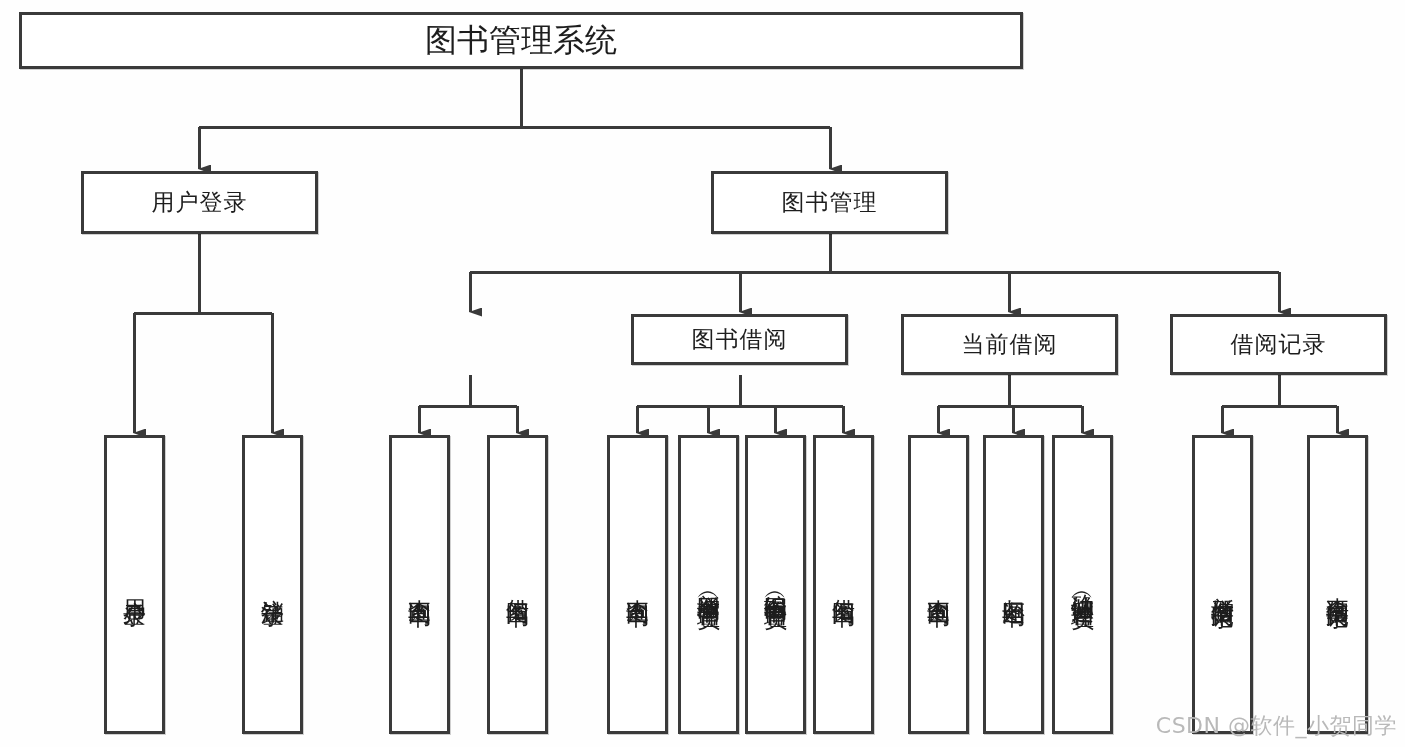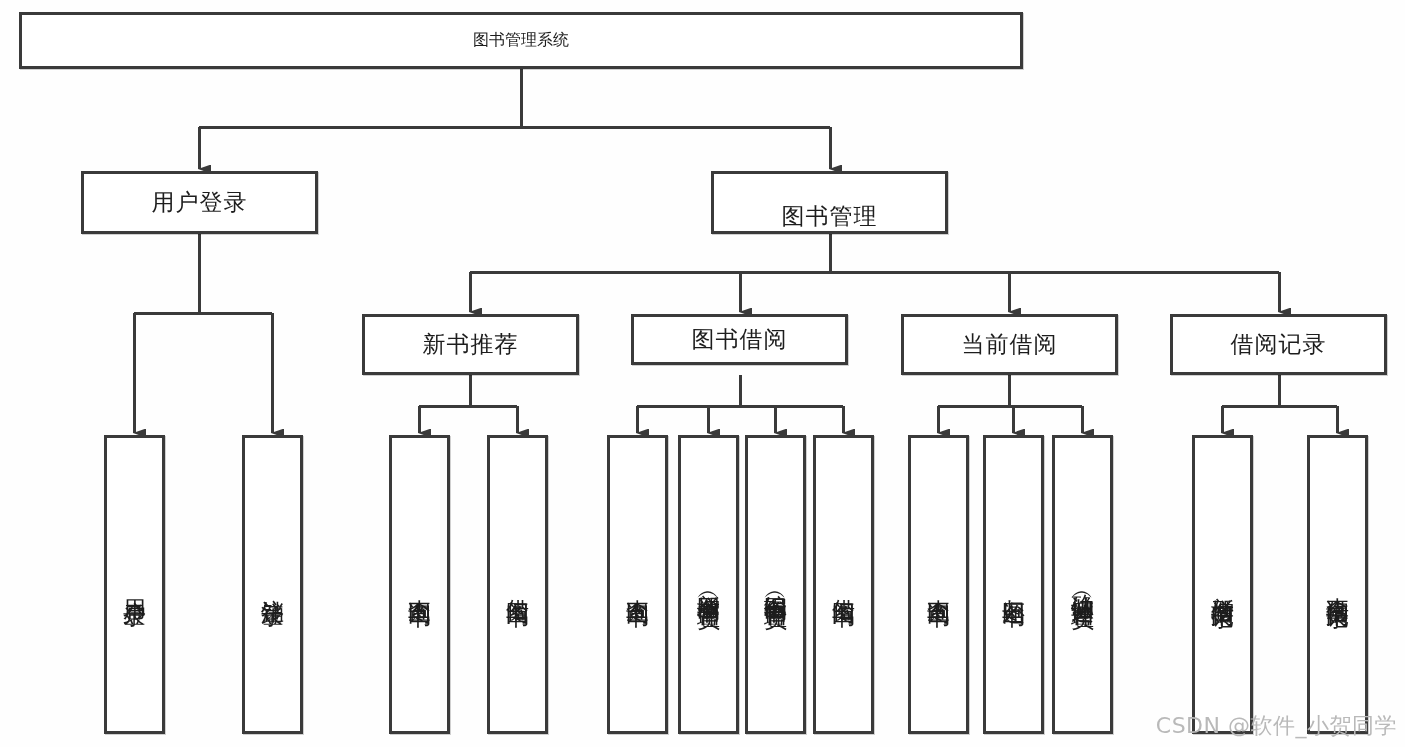--- a/index.html
+++ b/index.html
@@ -36,21 +36,21 @@
     justify-content: center;
     color: #1d1d1d;
     box-shadow: 1px 1px 0 rgba(0,0,0,0.18);
   }
   .node-box.h {
     font-size: 23px;
     letter-spacing: 1px;
     line-height: 1.2;
   }
   .node-box.root {
-    font-size: 16px;
+    font-size: 32px;
   }
   .node-box.v {
     font-size: 23px;
     letter-spacing: 1px;
   }
   .vtext {
     writing-mode: vertical-rl;
     text-orientation: upright;
     white-space: pre;
     line-height: 1.08;
@@ -125,27 +125,24 @@
     </g>
   </svg>
 
   <div class="node-box root" style="left:19px; top:12px; width:1004px; height:57px;">
     <span>图书管理系统</span>
   </div>
 
   <div class="node-box h" style="left:81px; top:171px; width:237px; height:63px;">
     <span>用户登录</span>
   </div>
-  <div class="node-box h" style="left:711px; top:171px; width:237px; height:63px;align-items:flex-end;">
+  <div class="node-box h" style="left:711px; top:171px; width:237px; height:63px;">
     <span>图书管理</span>
   </div>
 
-  <div class="node-box h" style="left:362px; top:314px; width:217px; height:61px;">
-    <span>新书推荐</span>
-  </div>
   <div class="node-box h" style="left:631px; top:314px; width:217px; height:51px;">
     <span>图书借阅</span>
   </div>
   <div class="node-box h" style="left:1170px; top:314px; width:217px; height:61px;">
     <span>借阅记录</span>
   </div>
   <div class="node-box h" style="left:901px; top:314px; width:217px; height:61px;">
     <span>当前借阅</span>
   </div>
 

